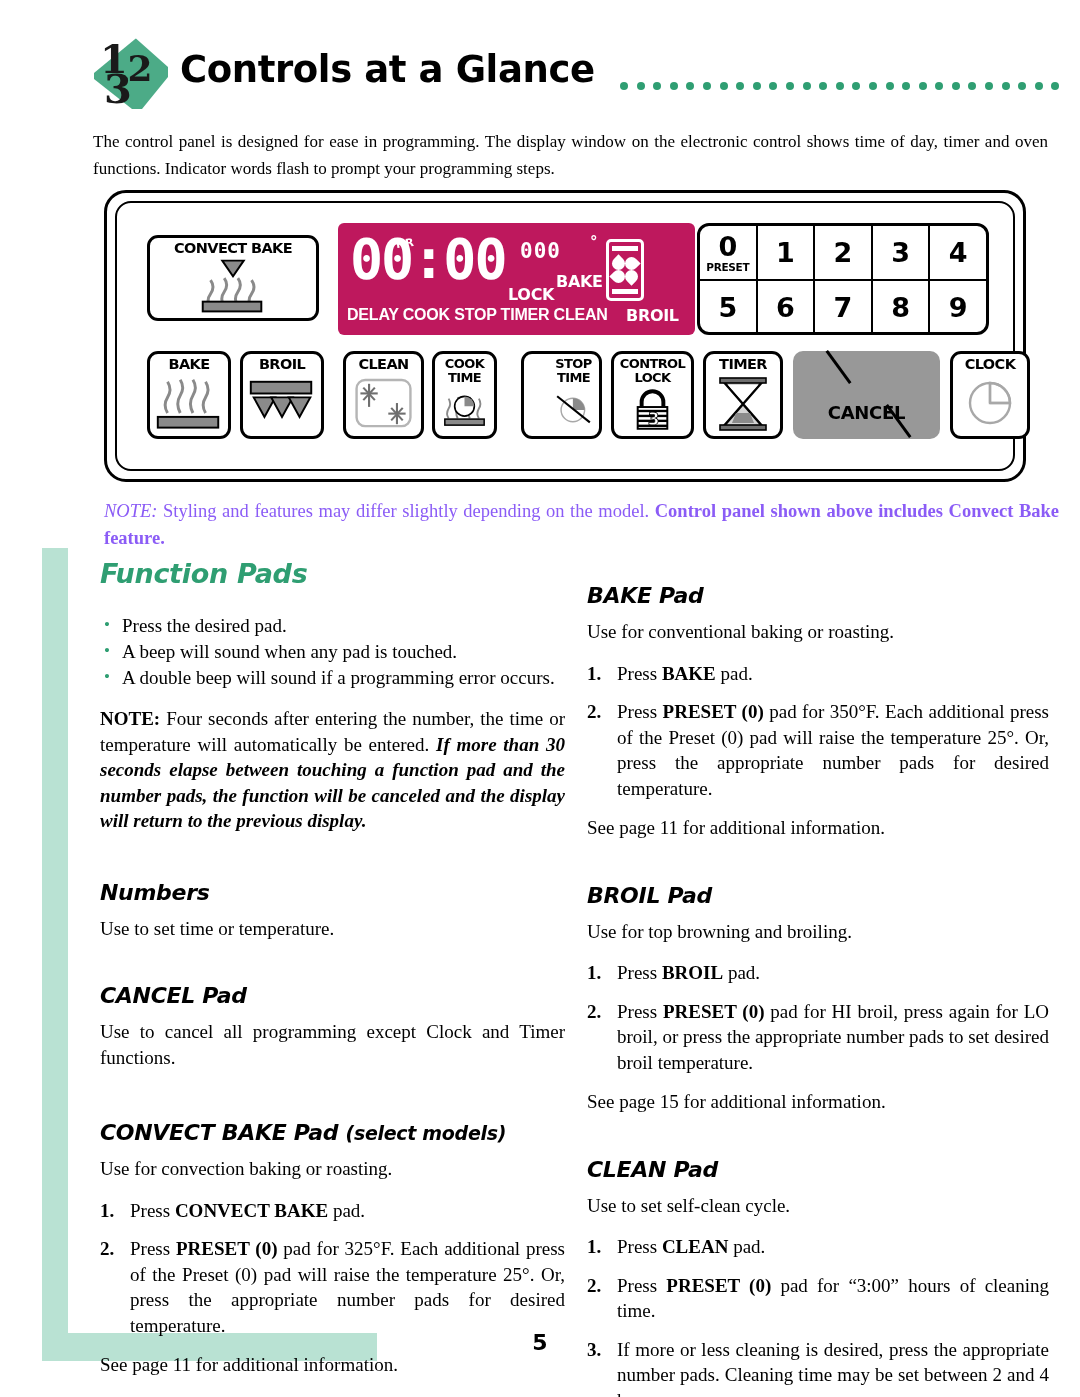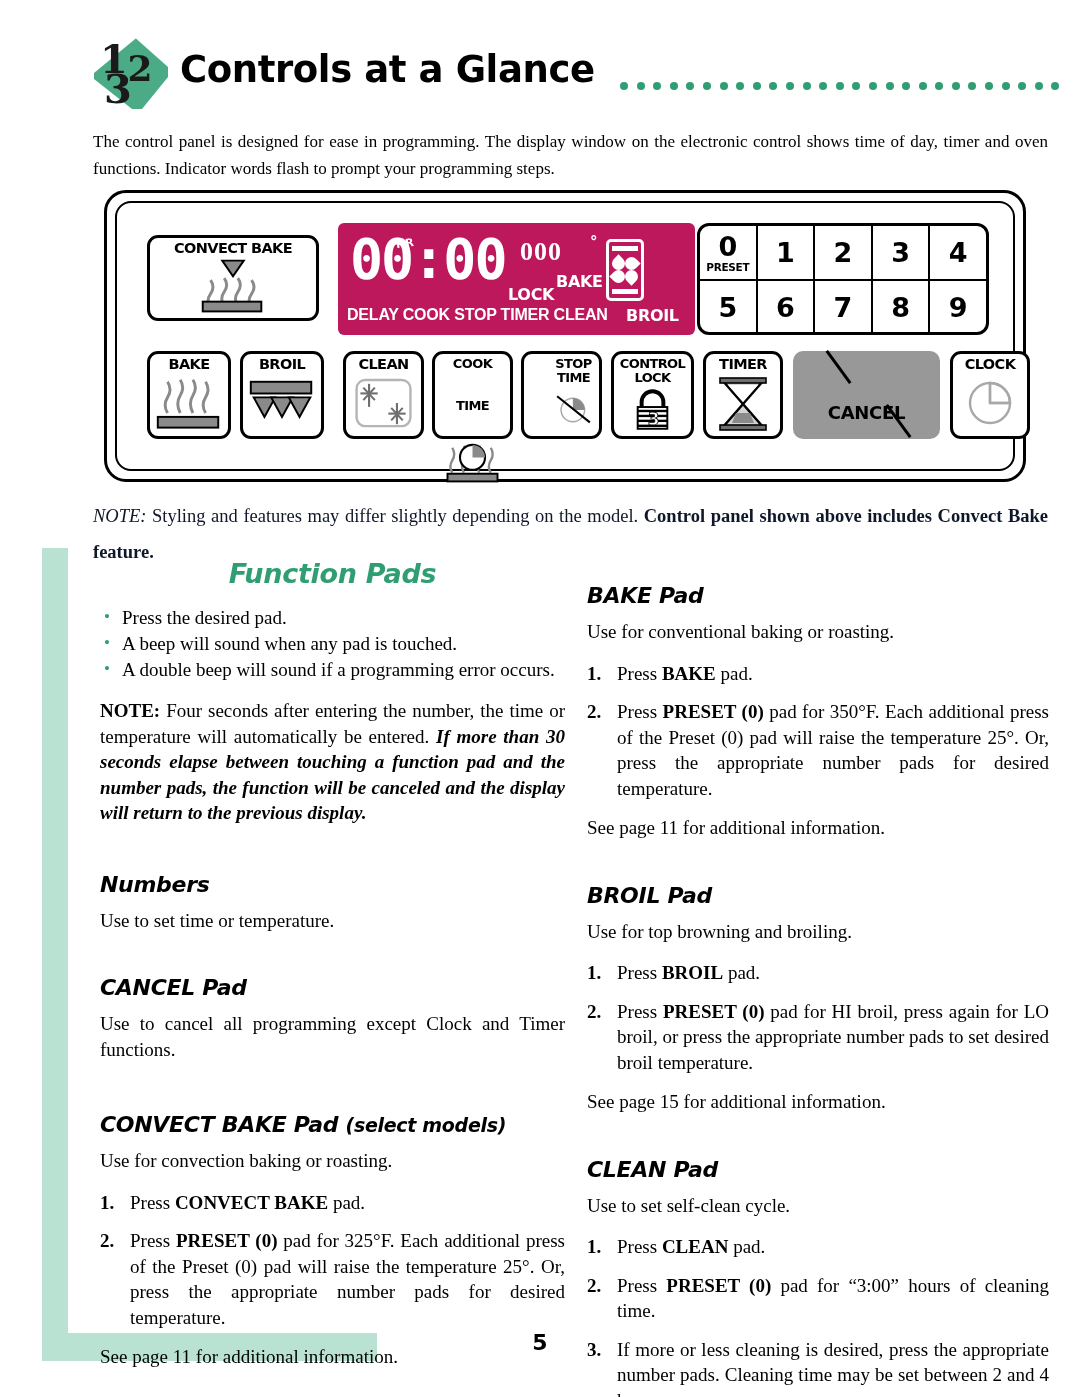--- a/index.html
+++ b/index.html
@@ -73,21 +73,21 @@
     background:#be185d;border-radius:6px 6px 6px 6px;overflow:hidden;
   }
   .seg{
     font-family:"DejaVu Sans Mono", monospace;color:#fff;font-weight:bold;
     position:absolute;
   }
   #seg-time{left:12px;top:9px;font-size:55px;letter-spacing:-2px;line-height:55px;
     -webkit-text-stroke:0;}
   #seg-hr{left:58px;top:14px;font-family:"DejaVu Sans",sans-serif;
     font-size:11px;font-weight:bold;transform:rotate(-8deg);}
-  #seg-temp{left:182px;top:13px;font-size:26px;letter-spacing:1px;line-height:31px;font-family:Liberation Serif, serif;}
+  #seg-temp{left:182px;top:13px;font-size:21px;letter-spacing:1px;line-height:31px;}
   #seg-deg{left:252px;top:10px;font-family:"DejaVu Sans",sans-serif;font-size:15px;}
   #seg-lock{left:170px;top:62px;font-family:"DejaVu Sans",sans-serif;font-size:16px;
     font-weight:bold;letter-spacing:-0.3px;}
   #seg-bake{left:218px;top:49px;font-family:"DejaVu Sans",sans-serif;font-size:16px;
     font-weight:bold;letter-spacing:-0.3px;}
   #seg-bottomrow{left:9px;top:83px;font-family:Liberation Sans, sans-serif;font-size:16px;
     font-weight:bold;letter-spacing:-0.2px;white-space:nowrap;}
   #seg-broil{left:288px;top:83px;font-family:"DejaVu Sans",sans-serif;font-size:16px;
     font-weight:bold;letter-spacing:-0.3px;}
   #fan-box{
@@ -120,51 +120,51 @@
   .key-row:first-child{border-bottom:2px solid #000;}
   .key-num{font-family:"DejaVu Sans",sans-serif;font-weight:bold;font-size:27px;
     line-height:27px;color:#000;}
   .key-sub{font-family:"DejaVu Sans",sans-serif;font-weight:bold;font-size:10.5px;
     letter-spacing:-0.3px;color:#000;margin-top:1px;text-align:right;}
 
   
   #pad-bake{left:40px;top:158px;width:84px;height:88px;}
   #pad-broil{left:133px;top:158px;width:84px;height:88px;}
   #pad-clean{left:236px;top:158px;width:81px;height:88px;}
-  #pad-cook-time{left:325px;top:158px;width:81px;height:88px;gap:28px;}
+  #pad-cook-time{left:325px;top:158px;width:65px;height:88px;}
   #pad-stop-time{left:414px;top:158px;width:81px;height:88px;padding-left:24px;}
   #pad-control-lock{left:504px;top:158px;width:83px;height:88px;}
   #pad-timer{left:596px;top:158px;width:80px;height:88px;}
   #pad-cancel{left:686px;top:158px;width:147px;height:88px;background:#989898;border:none;
     border-radius:10px;justify-content:center;}
   #pad-clock{left:843px;top:158px;width:80px;height:88px;}
   #cancel-label{font-family:"DejaVu Sans",sans-serif;font-weight:bold;font-size:18px;
     color:#000;letter-spacing:-0.3px;}
   #cancel-slash-1,#cancel-slash-2{position:absolute;width:3px;height:40px;background:#000;}
   #cancel-slash-1{left:44px;top:-4px;transform:rotate(-36deg);}
   #cancel-slash-2{left:104px;top:50px;transform:rotate(-36deg);}
 
   .icon-area{flex:1;width:100%;position:relative;}
 
   
   #panel-note{
-    position:absolute;left:93px;top:498px;width:955px;
-    font-size:18.5px;line-height:36px;color:#0f172a;z-index:3;text-align:justify;
+    position:absolute;left:104px;top:498px;width:955px;
+    font-size:18.5px;line-height:27px;color:#8b5cf6;z-index:3;text-align:justify;
   }
   #panel-note i{font-style:italic;}
   #panel-note b{font-weight:bold;}
 
   
   #col-left{position:absolute;left:100px;top:558px;width:465px;z-index:3;}
   #col-right{position:absolute;left:587px;top:583px;width:462px;z-index:3;}
 
   h2.section-green{
     font-family:"DejaVu Sans", sans-serif;
     font-style:italic;font-weight:bold;font-size:27px;color:#2f9e72;
-    margin:0 0 16px 0;letter-spacing:-0.3px;text-align:center;
+    margin:0 0 24px 0;letter-spacing:-0.3px;
   }
   h3.sub{
     font-family:"DejaVu Sans", sans-serif;
     font-style:italic;font-weight:bold;font-size:22px;color:#000;
     margin:0 0 11px 0;letter-spacing:-0.3px;
   }
   h3.sub .light{font-size:19px;}
   ul.bullets{list-style:none;margin:0 0 16px 0;padding:0;}
   ul.bullets li{
     position:relative;padding-left:22px;font-size:19px;line-height:25px;

